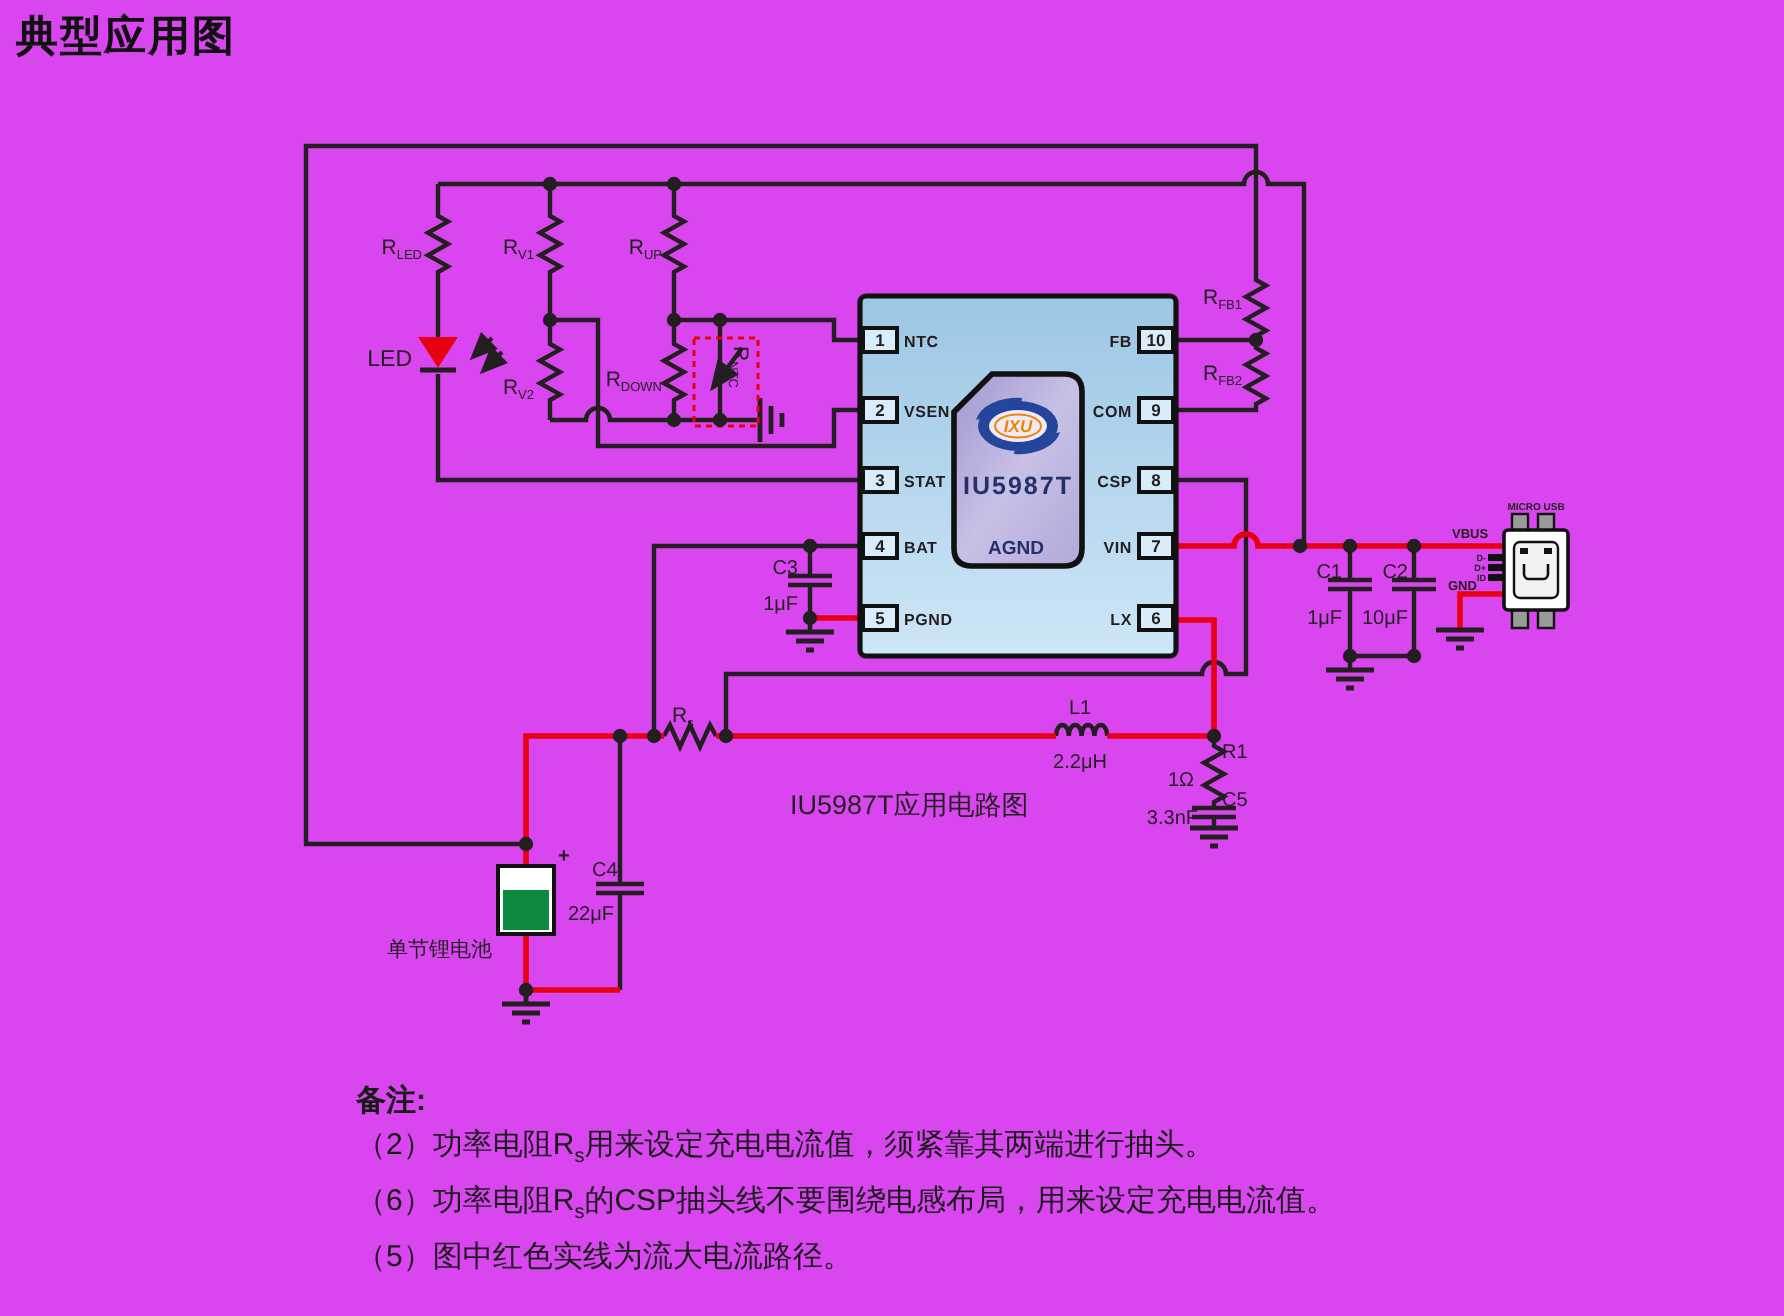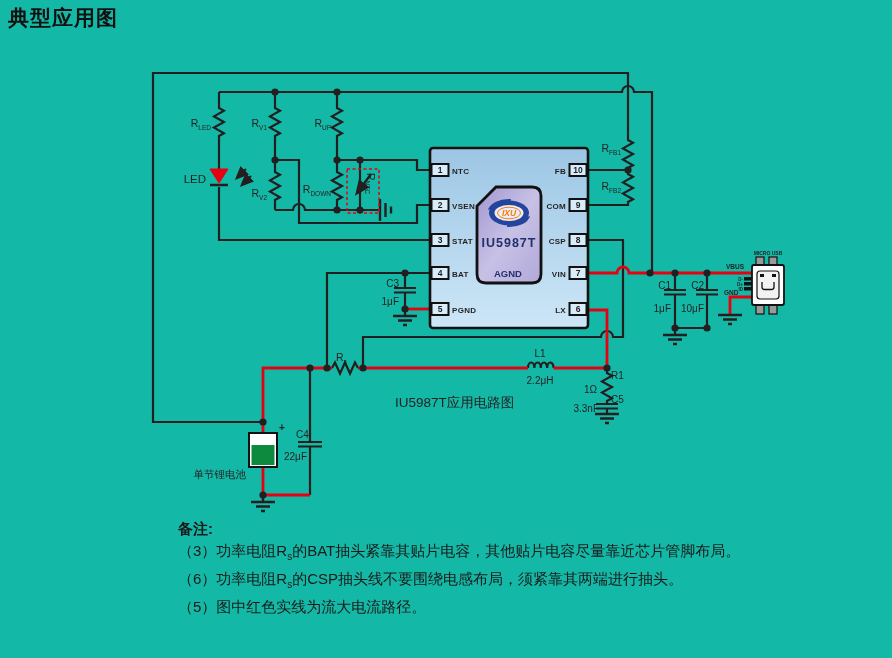--- a/index.html
+++ b/index.html
@@ -1,21 +1,21 @@
 <!DOCTYPE html>
 <html><head>
 <meta charset="utf-8">
 <style>
   html,body{margin:0;padding:0;background:#fff;}
-  #page{position:relative;width:892px;height:658px;background:#14b8a6;overflow:hidden;
+  #page{position:relative;width:892px;height:658px;background:#d946ef;overflow:hidden;
         font-family:"Liberation Sans","DejaVu Sans",sans-serif;color:#111;}
   #title{position:absolute;left:8px;top:4px;font-size:21px;font-weight:bold;letter-spacing:1px;}
   #schematic{position:absolute;left:0;top:0;}
   #notes{position:absolute;left:178px;top:518px;width:700px;font-size:15px;line-height:22px;color:#1a1a1a;}
-  #notes .hdr{font-weight:bold;}
+  #notes .hdr{font-weight:bold;margin-top:22px;}
   #notes .note{white-space:nowrap;}
   #notes sub{font-size:10px;}
   
   text{font-family:"Liberation Sans","DejaVu Sans",sans-serif;fill:#231f20;}
   .lbl{font-size:10.5px;}
   .sub{font-size:6.5px;}
   .val{font-size:10px;}
   .pin-num{font-size:8.5px;font-weight:bold;text-anchor:middle;}
   .pin-lbl{font-size:8px;font-weight:bold;letter-spacing:.3px;}
   .chipname{font-size:12.5px;font-weight:bold;fill:#25306b;letter-spacing:1px;text-anchor:middle;}
@@ -271,17 +271,17 @@
       <text class="val" x="704" y="312" text-anchor="end">10μF</text>
       <text class="val" x="296" y="438">C4</text>
       <text class="val" x="284" y="460">22μF</text>
       <text x="246" y="478" text-anchor="end" style="font-size:10.5px">单节锂电池</text>
       <text class="caption" x="395" y="407">IU5987T应用电路图</text>
     </g>
   </svg>
 
   <div id="notes">
     <div class="hdr">备注:</div>
-    <div class="note"><span>（3）功率电阻R</span><sub>s</sub><span>的BAT抽头紧靠其贴片电容，其他贴片电容尽量靠近芯片管脚布局。</span></div>
-    <div class="note"><span>（6）功率电阻R</span><sub>s</sub><span>的CSP抽头线不要围绕电感布局，须紧靠其两端进行抽头。</span></div>
+    <div class="note"><span>（2）功率电阻R</span><sub>s</sub><span>用来设定充电电流值，须紧靠其两端进行抽头。</span></div>
+    <div class="note"><span>（6）功率电阻R</span><sub>s</sub><span>的CSP抽头线不要围绕电感布局，用来设定充电电流值。</span></div>
     <div class="note"><span>（5）图中红色实线为流大电流路径。</span><sub></sub><span></span></div>
   </div>
 </div>
 
 </body></html>

